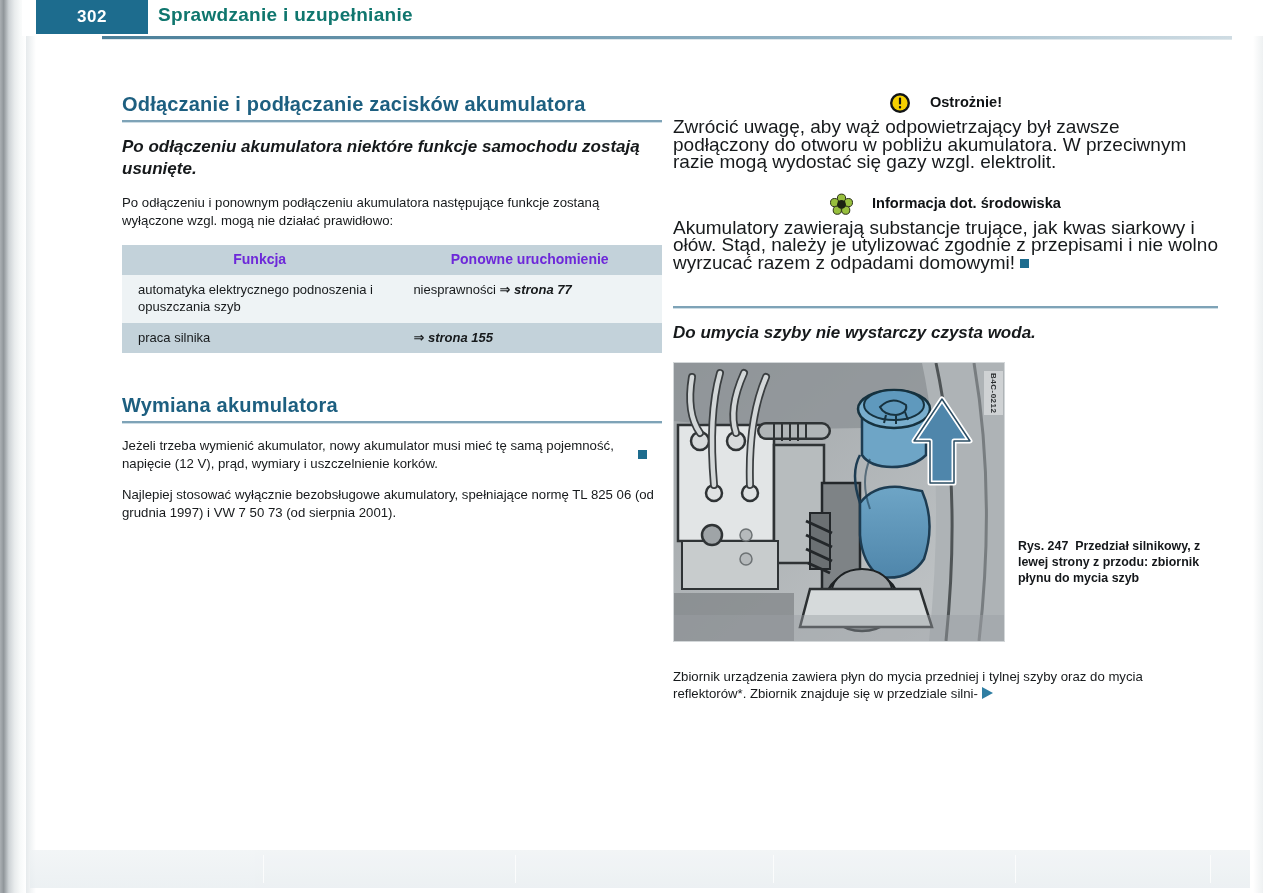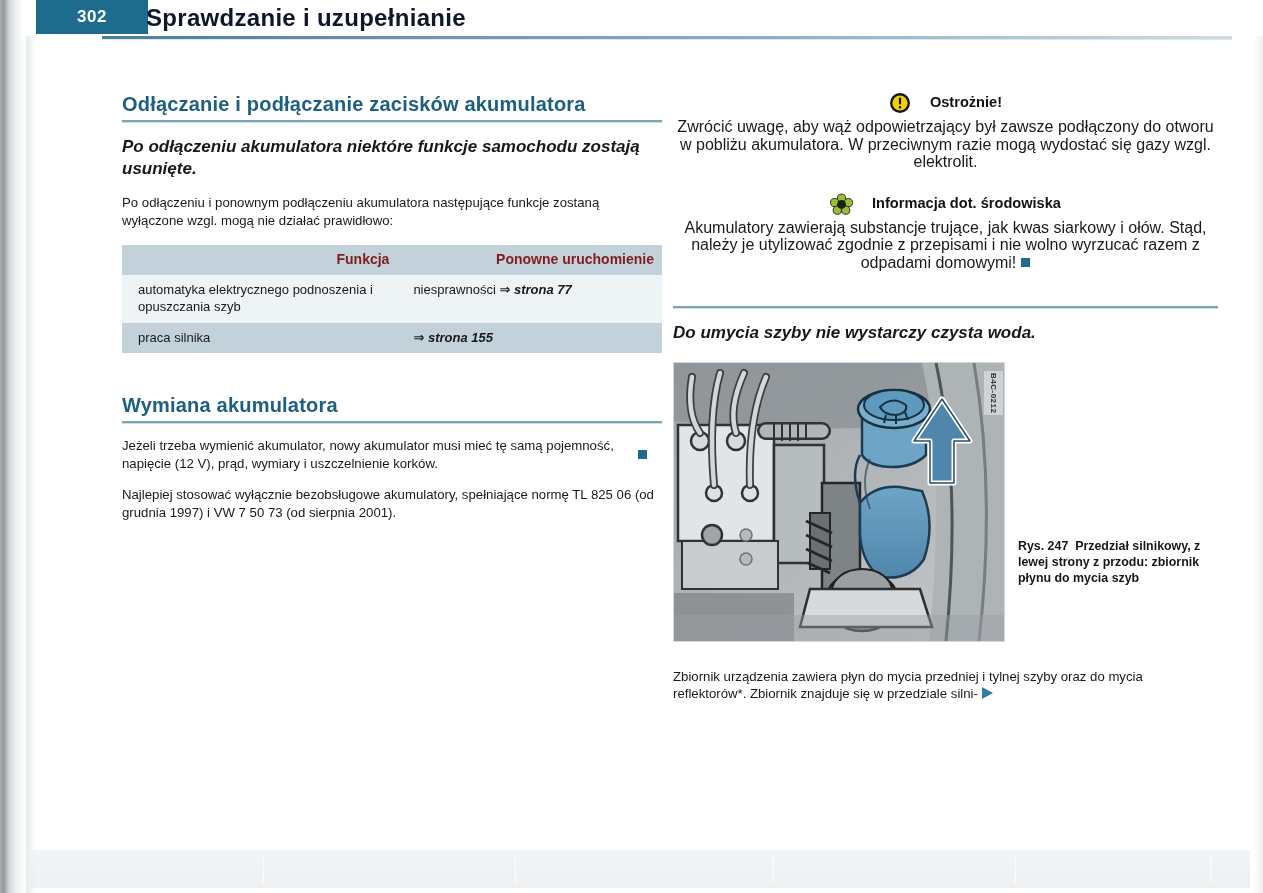--- a/index.html
+++ b/index.html
@@ -50,22 +50,22 @@
   }
   .pagenum{
     position:absolute;left:14px;top:0;width:112px;height:34px;
     background:#1d6c8e;
     color:#ffffff;
     font-size:17px;font-weight:bold;
     display:flex;align-items:center;justify-content:center;
     letter-spacing:.5px;
   }
   .hdr-title{
-    position:absolute;left:124px;top:4px;
-    font-size:24px;font-weight:bold;color:#0f172a;
+    position:absolute;left:136px;top:4px;
+    font-size:19px;font-weight:bold;color:#0f766e;
     letter-spacing:.3px;
   }
   .hdr-rule{
     position:absolute;left:102px;top:36px;width:1130px;height:3px;
     background:linear-gradient(90deg,#4a7f99,#8fb0c2 60%,#cfdce3);
   }
   .hdr-rule2{
     position:absolute;left:102px;top:39px;width:1130px;height:1px;
     background:#dfe7eb;
   }
@@ -98,22 +98,22 @@
     margin:14px 0 0 0;
     font-size:13.2px;line-height:17.6px;
   }
 
   
   table.fn{
     border-collapse:collapse;width:100%;margin-top:16px;
     font-size:13px;
   }
   table.fn th{
-    text-align:right;font-weight:bold;font-size:14px;
-    background:#c3d2da;color:#7f1d1d;
+    text-align:center;font-weight:bold;font-size:14px;
+    background:#c3d2da;color:#6d28d9;
     padding:6px 8px 6px 8px;
   }
   table.fn td{
     vertical-align:top;padding:6px 8px 7px 16px;line-height:17.4px;
   }
   table.fn tr.r0 td{background:#eef3f5;}
   table.fn tr.r1 td{background:#c3d2da;}
   table.fn tr.r2 td{background:#eef3f5;}
   .arrow-ref{font-style:italic;font-weight:bold;}
   .endsq{
@@ -128,21 +128,21 @@
   
   .notice{margin:0;}
   .notice + .notice{margin-top:22px;}
   .notice-head{
     display:flex;align-items:center;gap:19px;
     font-size:14.6px;font-weight:bold;color:#101315;
     margin-bottom:4px;
     justify-content:center;
   }
   .ico{flex:0 0 auto;display:block;}
-  .notice p{margin:0;font-size:16px;line-height:17.6px;text-align:center;}
+  .notice p{margin:0;font-size:19px;line-height:17.6px;}
 
   
   .figwrap{
     position:relative;margin-top:18px;
   }
   .figure{
     position:relative;width:330px;height:278px;
     background:#b9bdbf;
     border:1px solid #d3d7d9;
     overflow:hidden;

